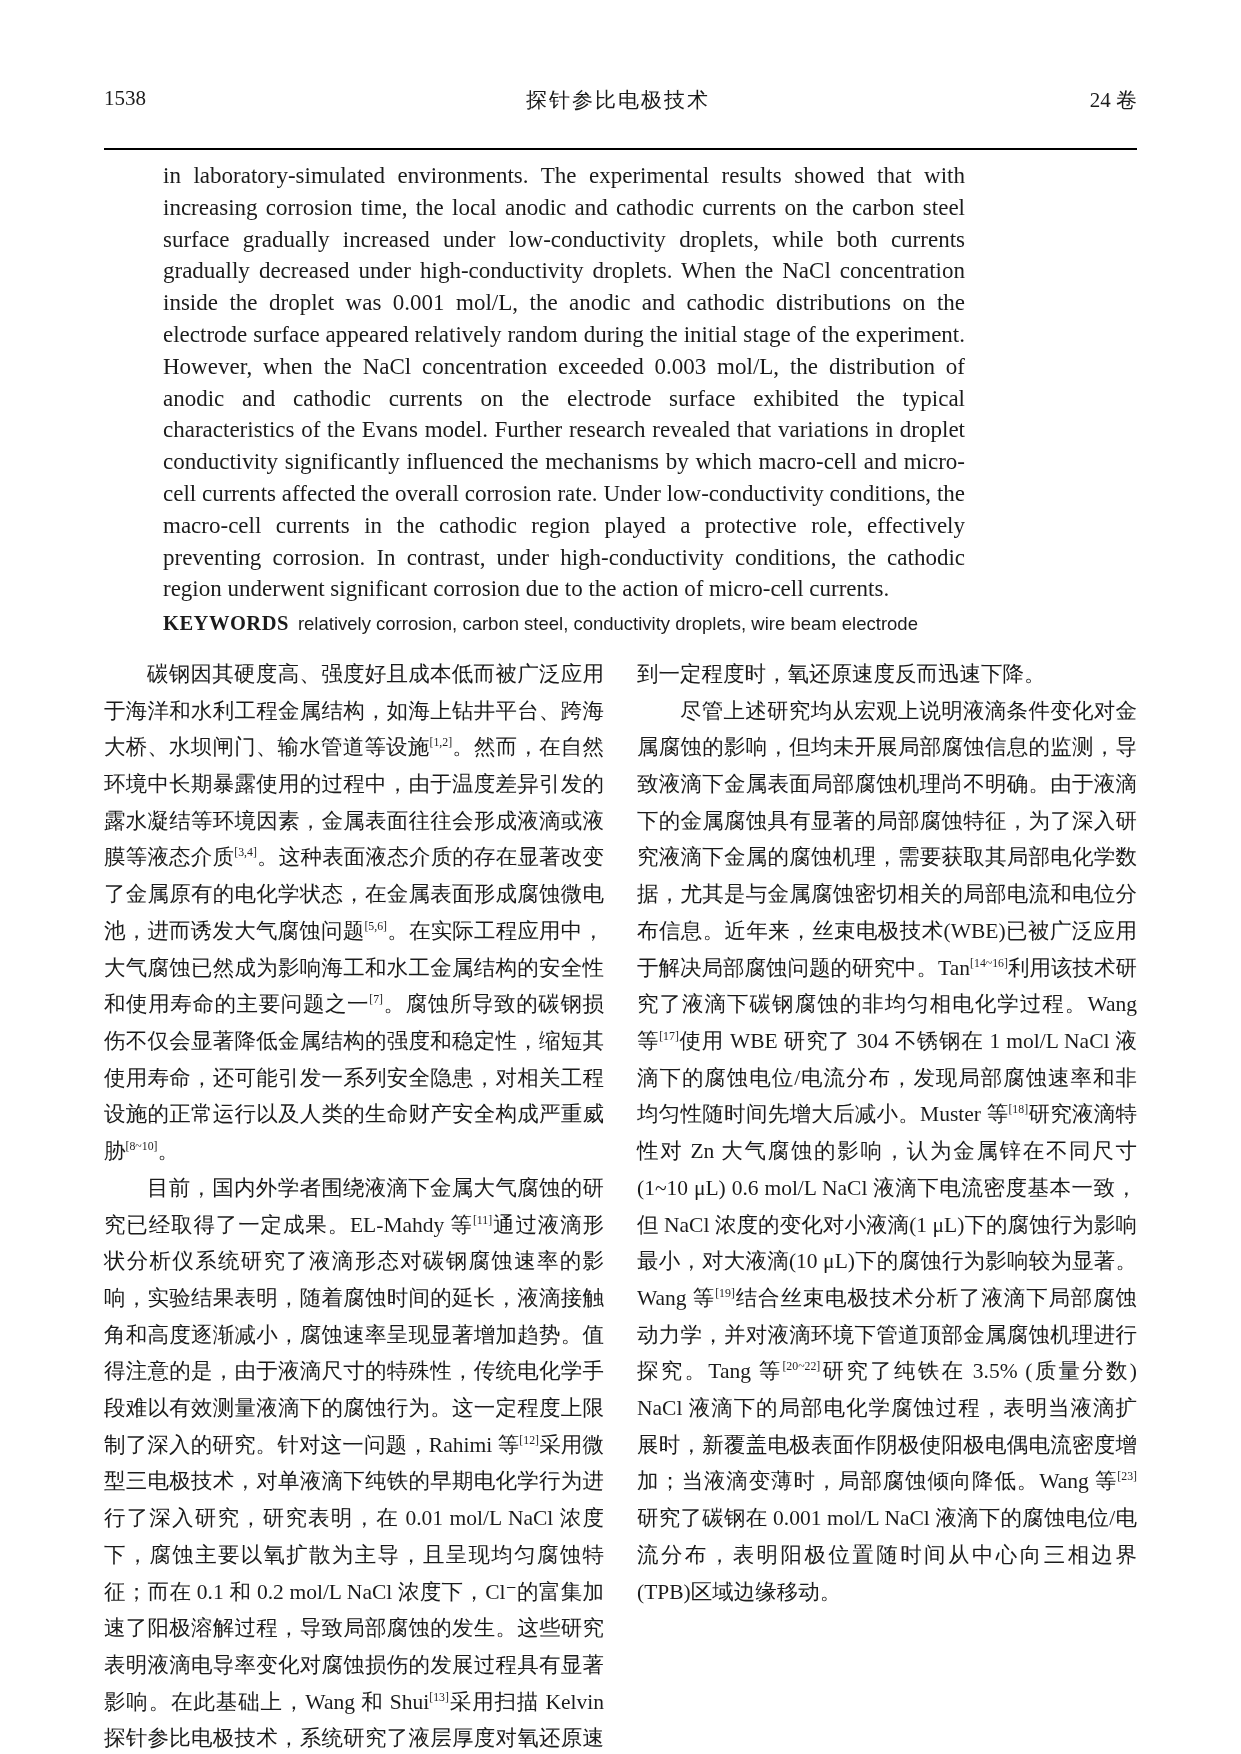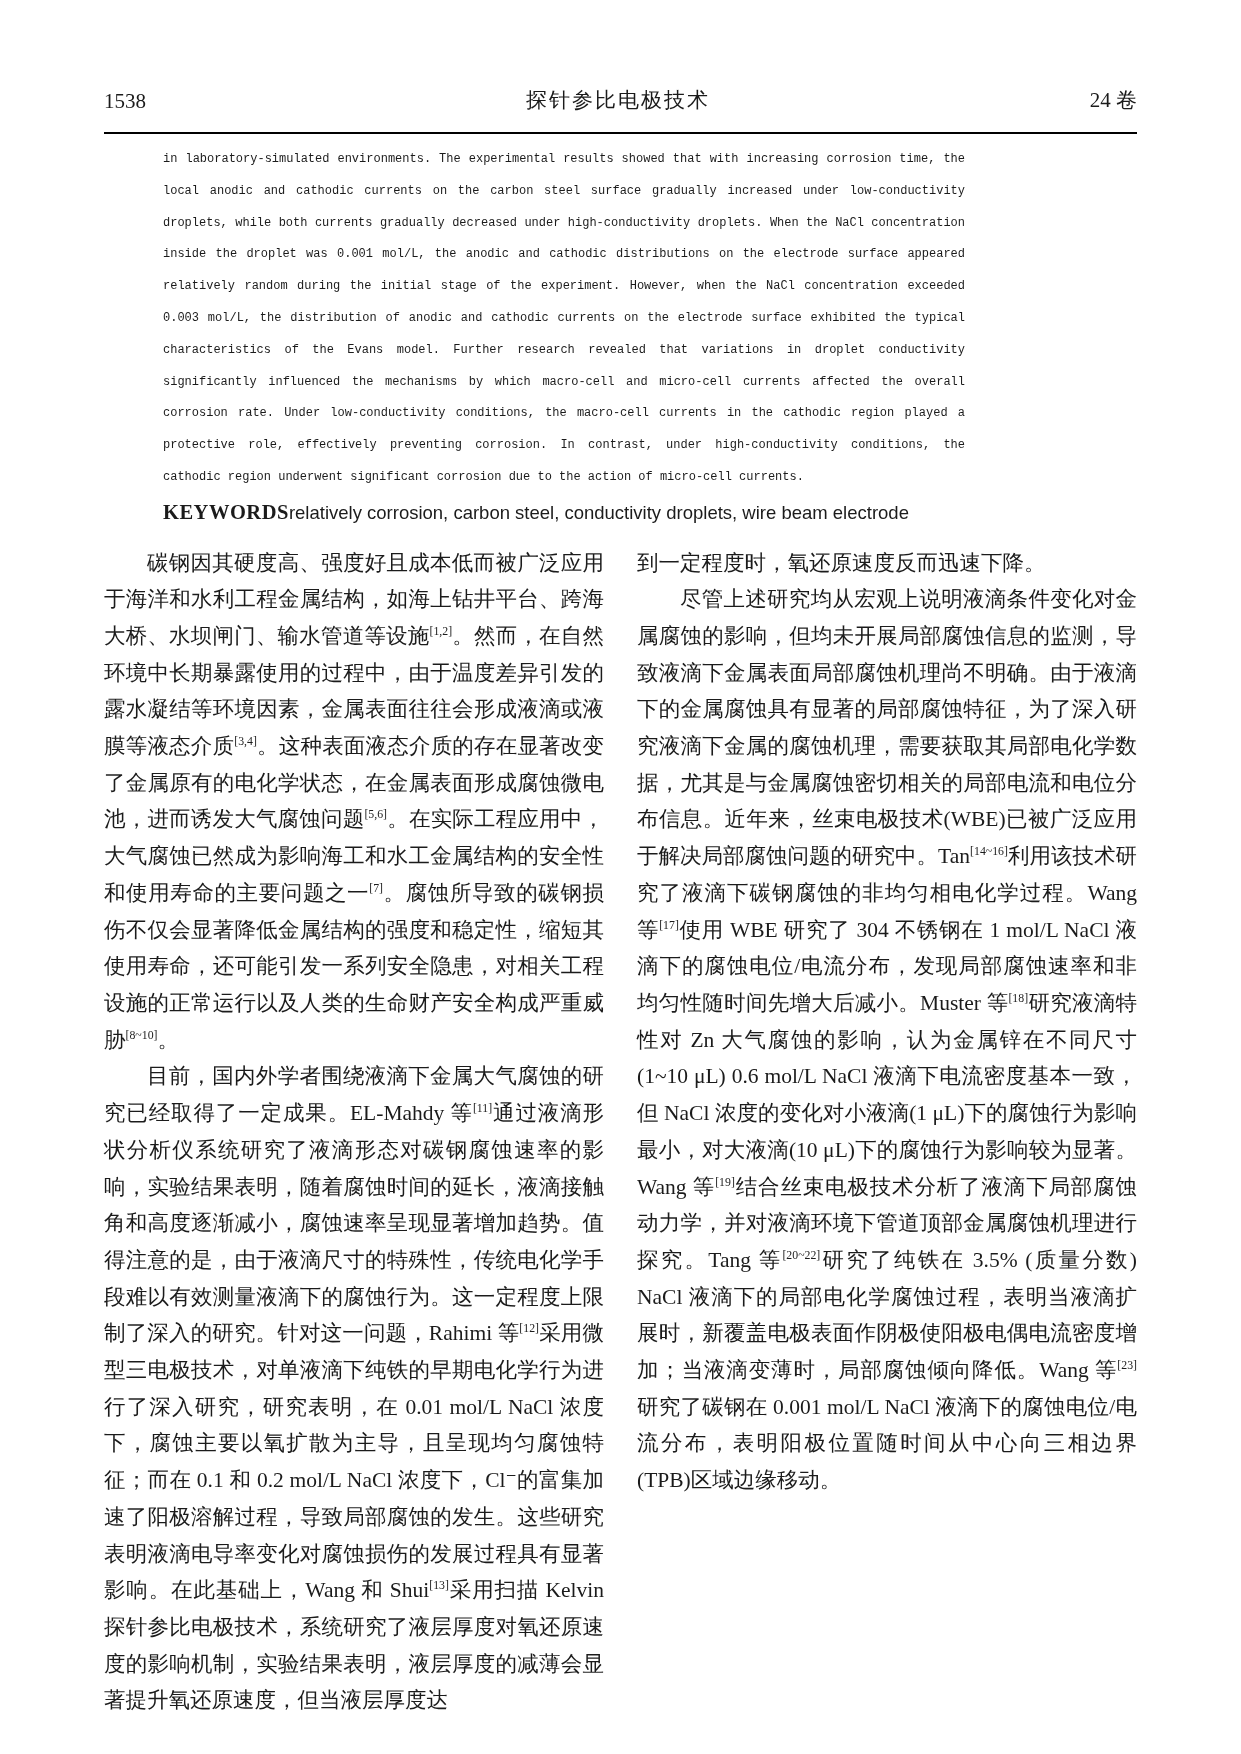--- a/index.html
+++ b/index.html
@@ -10,49 +10,49 @@
     margin: 0 auto;
     background: #ffffff;
     color: #1b1b1b;
     box-sizing: border-box;
     padding: 86px 104px 0 104px;
     overflow: hidden;
   }
   .page-header {
     display: flex;
     justify-content: space-between;
-    align-items: flex-end;
+    align-items: flex-start;
     font-family: "Liberation Serif", "DejaVu Serif", serif;
     font-size: 21px;
-    padding-bottom: 18px;
+    padding-bottom: 34px;
     border-bottom: 2px solid #000;
   }
   .page-header .journal-title { letter-spacing: 2px; }
   .abstract {
     margin: 10px 0 0 59px;
     width: 802px;
   }
   .abstract-text {
     margin: 0;
-    font-family: Liberation Mono, monospace;
-    font-size: 12px;
+    font-family: Liberation Serif, serif;
+    font-size: 23px;
     line-height: 31.8px;
     text-align: justify;
   }
   .keywords-line {
     margin: 3px 0 0 0;
     font-family: "Liberation Sans", "DejaVu Sans", sans-serif;
     font-size: 18.5px;
     line-height: 31.8px;
   }
   .kw-label {
     font-family: "Liberation Serif", "DejaVu Serif", serif;
     font-weight: bold;
     font-size: 20.5px;
-    margin-right: 0;
+    margin-right: 9px;
     letter-spacing: 0.5px;
     text-align: right;
   }
   .body-columns {
     display: flex;
     gap: 33px;
     margin-top: 16px;
   }
   .column {
     width: 500px;

